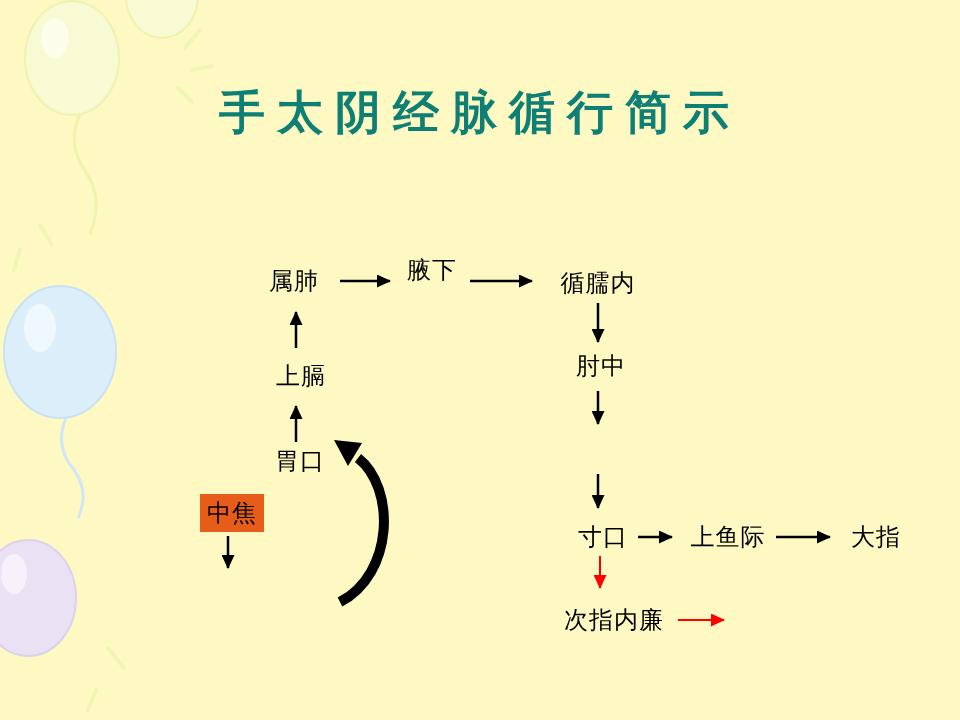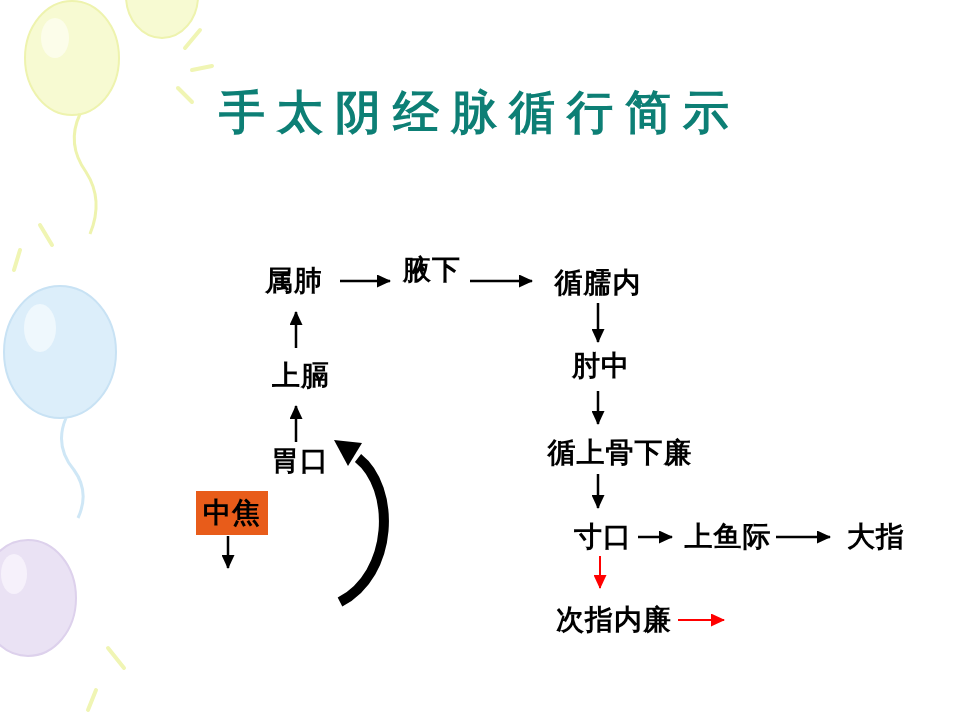--- a/index.html
+++ b/index.html
@@ -1,42 +1,42 @@
 <!DOCTYPE html>
 <html><head>
 <meta charset="utf-8">
 <style>
   html,body{margin:0;padding:0;}
   body{background:#888; font-family:"Liberation Serif","DejaVu Serif",serif;}
   .slide{
     position:relative;
     width:960px;height:720px;
     margin:0 auto;
-    background:#ffffff;
+    background:#fef9c3;
     overflow:hidden;
   }
   .deco,.arrows{
     position:absolute;left:0;top:0;width:960px;height:720px;
     pointer-events:none;
   }
   .title{
     position:absolute;left:0;right:0;top:82px;
     margin:0;
     text-align:center;
     font-size:46px;
     font-weight:bold;
     letter-spacing:12px;
     color:#0d7f75;
     font-family:"Liberation Serif","DejaVu Serif",serif;
   }
   .node{
     position:absolute;
     transform:translate(-50%,-50%);
-    font-size:28px;
-    font-weight:bold;
+    font-size:24px;
+    font-weight:normal;
     color:#000;
     white-space:nowrap;
     letter-spacing:1px;
   }
   .hl-orange{
     background:#e85c1a;
     padding:3px 7px;
   }
   .hl-yellow{
     background:#ffff00;
@@ -132,20 +132,19 @@
       <polygon points="334,440 362,443 348,466" fill="#000"></polygon>
     </g>
   </svg>
 
   <span class="node n-shufei">属肺</span>
   <span class="node n-yexia">腋下</span>
   <span class="node n-xunnaonei">循臑内</span>
   <span class="node n-shangge">上膈</span>
   <span class="node n-zhouzhong">肘中</span>
   <span class="node n-weikou">胃口</span>
-  <span class="node n-xunshanggu">循上骨下廉</span>
   <span class="node n-zhongjiao hl-orange">中焦</span>
   <span class="node n-cunkou">寸口</span>
   <span class="node n-shangyuji">上鱼际</span>
   <span class="node n-dazhi">大指</span>
   <span class="node n-cizhineilian">次指内廉</span>
 
 </div>
 
 </body></html>

